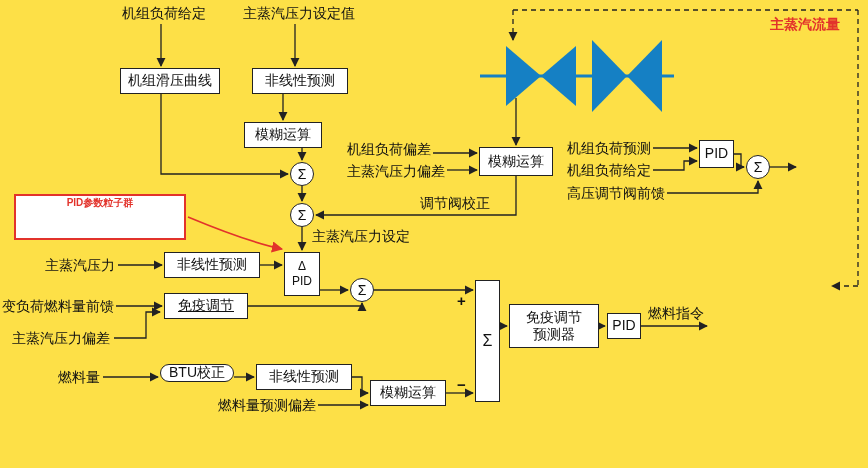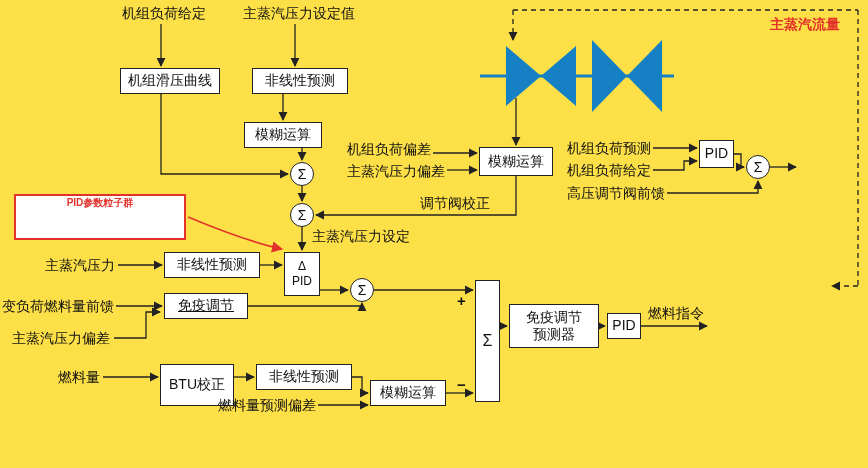--- a/index.html
+++ b/index.html
@@ -144,21 +144,21 @@
   <div class="box" style="left:164px;top:293px;width:84px;height:26px;text-decoration:underline;">免疫调节</div>
   <div class="lbl" style="left:12px;top:331px;">主蒸汽压力偏差</div>
 
   <div class="bigsum" style="left:475px;top:280px;width:25px;height:122px;">
       <span>Σ</span>
     </div>
   <div class="sign" style="left:457px;top:292px;">+</div>
   <div class="sign" style="left:457px;top:376px;">−</div>
 
   <div class="lbl" style="left:58px;top:370px;">燃料量</div>
-  <div class="box" style="left:160px;top:364px;width:74px;height:42px;">BTU校正</div>
+  <div class="box" style="left:160px;top:364px;width:74px;height:18px;border-radius:13px;">BTU校正</div>
   <div class="box" style="left:256px;top:364px;width:96px;height:26px;">非线性预测</div>
   <div class="box" style="left:370px;top:380px;width:76px;height:26px;">模糊运算</div>
   <div class="lbl" style="left:218px;top:398px;">燃料量预测偏差</div>
 
   <div class="box" style="left:509px;top:304px;width:90px;height:44px;">
     <span>免疫调节</span>
     <span>预测器</span>
   </div>
   <div class="box" style="left:607px;top:313px;width:34px;height:26px;">PID</div>
   <div class="lbl" style="left:648px;top:306px;text-align:right;">燃料指令</div>

